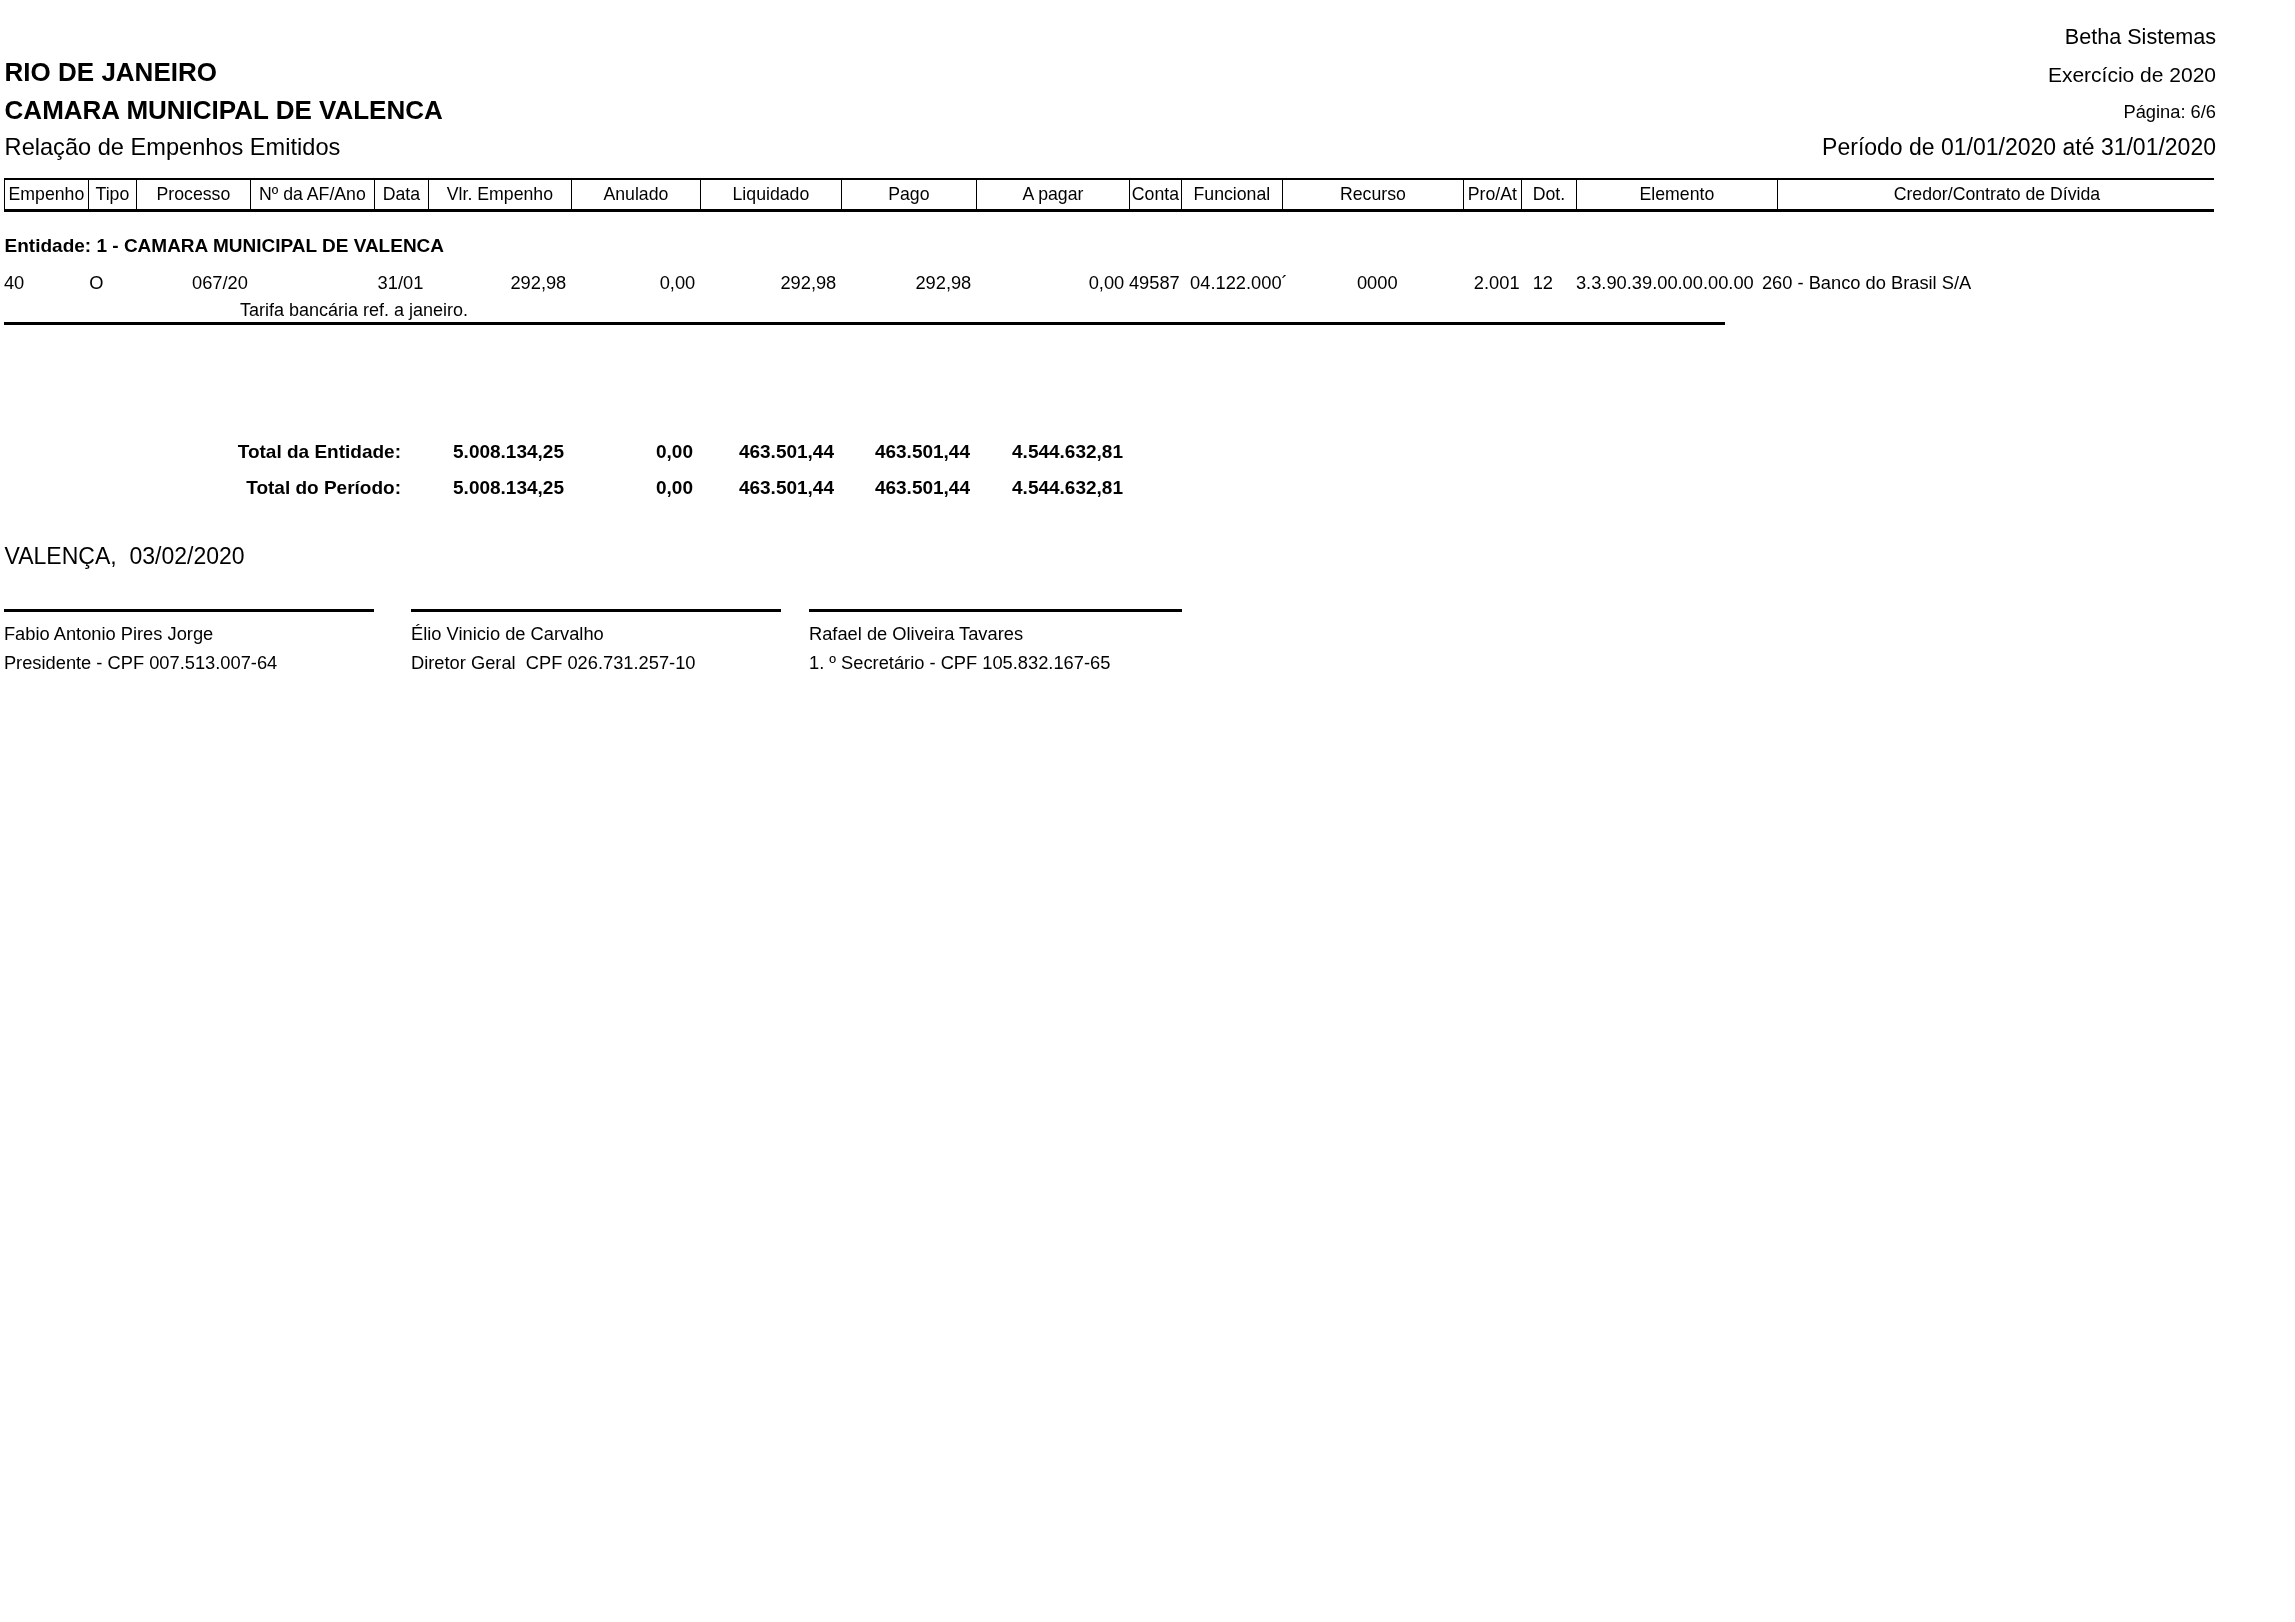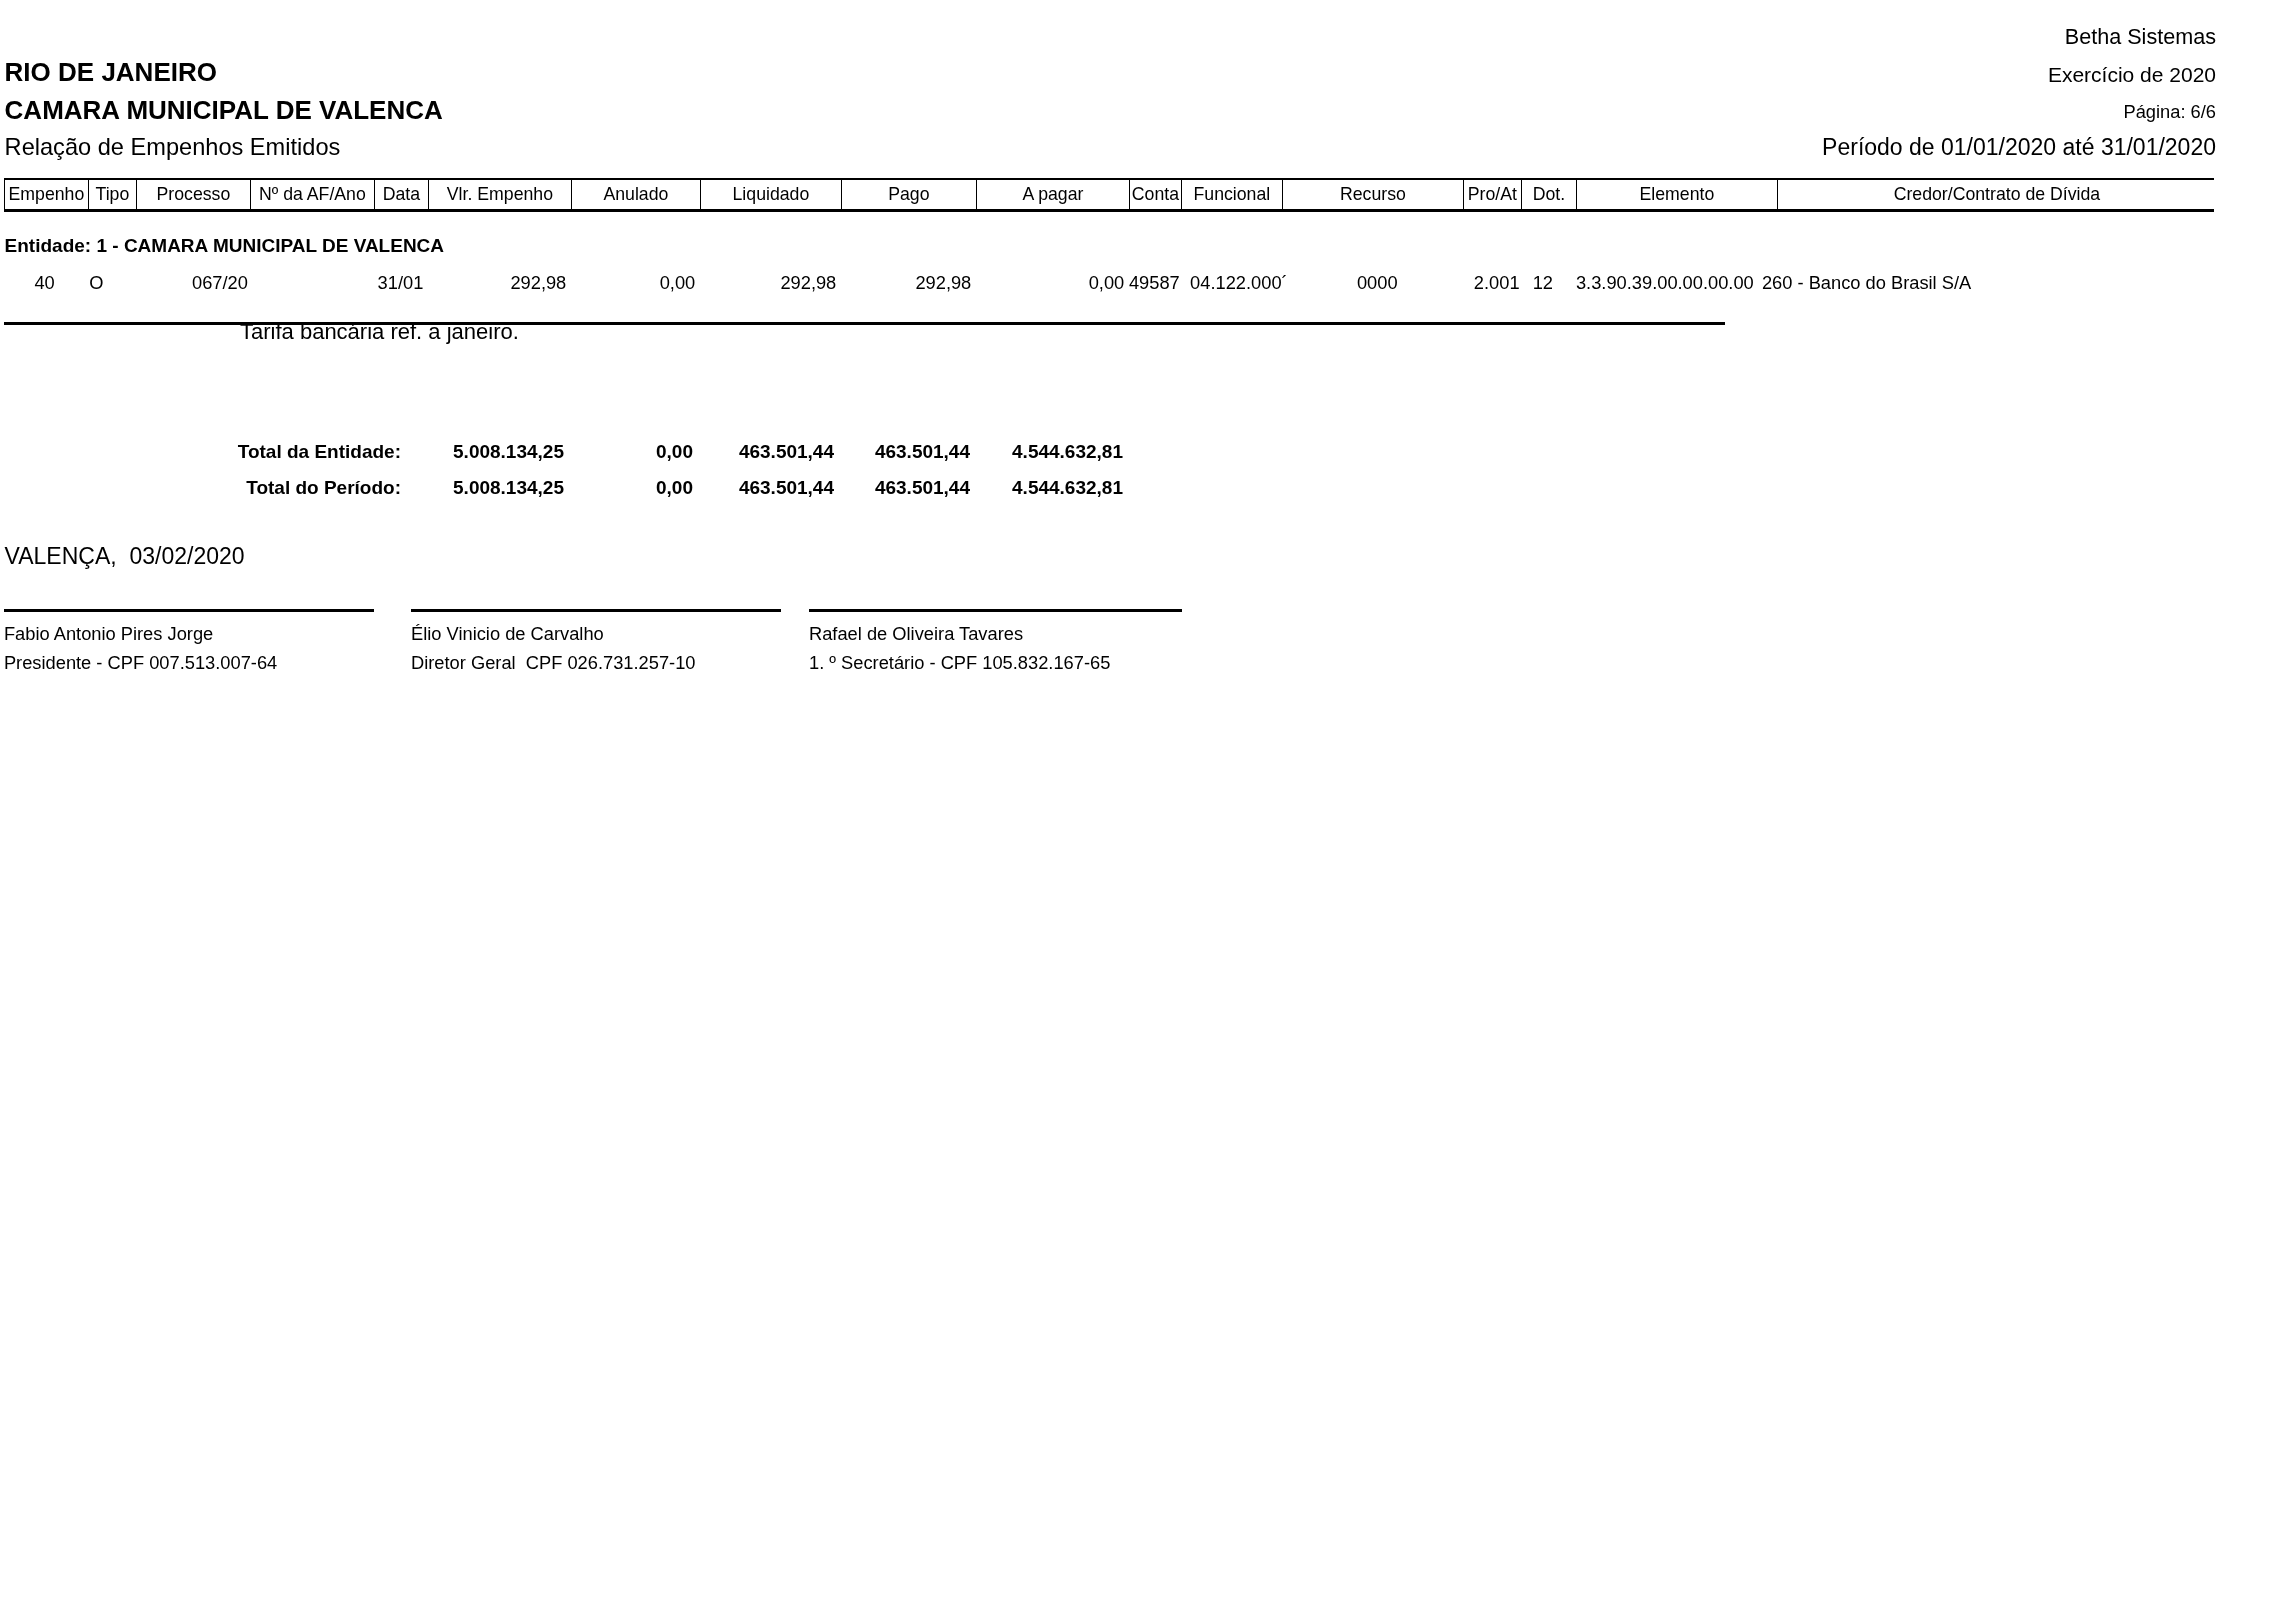--- a/index.html
+++ b/index.html
@@ -51,31 +51,31 @@
   
   #trow {
     position: absolute;
     left: 3.9px; top: 273px;
     width: 2210px;
     display: grid;
     grid-template-columns: 84px 48px 114px 124px 54px 143px 129px 141px 135px 153px 52px 101px 181px 58px 55px 201px 439px;
   }
   .td { box-sizing: border-box; font-size: 18.3px; line-height: 19.6px; white-space: pre; overflow: visible; }
   .tdr { text-align: right; padding-right: 4.6px; }
-  .td-empenho { text-align: center; padding-right: 2.6px; }
+  .td-empenho { text-align: left; padding-right: 2.6px; }
   .td-tipo { padding-left: 1.3px; }
   .td-processo { text-align: right; padding-right: 2px; }
   .td-conta { text-align: right; padding-right: 3.3px; }
   .td-funcional { padding-left: 9.2px; position: relative; z-index: 1; }
   .td-recurso { padding-left: 75px; }
   .td-proat { text-align: right; padding-right: 1.3px; }
   .td-dot { padding-left: 11.8px; }
   .td-credor { position: relative; left: -15px; }
 
-  .desc { left: 240px; top: 301px; font-size: 22px; line-height: 19px; margin-top: 21px; }
+  .desc { left: 240px; top: 301px; font-size: 18px; line-height: 19px; }
   .rowrule { left: 3.9px; top: 322px; width: 1721px; height: 2.6px; background: #000; }
 
   
   .tot { position: absolute; white-space: pre; font-size: 19px; font-weight: bold; line-height: 19px; margin-left: 41px; }
   .t-row1 { top: 442px; }
   .t-row2 { top: 478px; }
   .t-label { right: 1894px; }
   .t-v1 { right: 1731px; }
   .t-v2 { right: 1602px; }
   .t-v3 { right: 1461px; }

